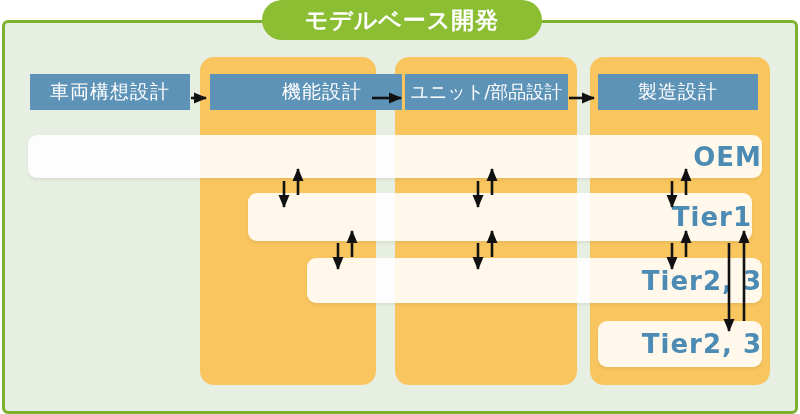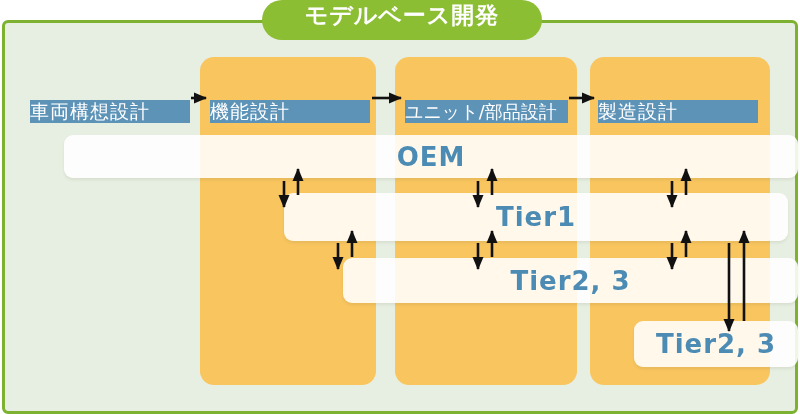--- a/index.html
+++ b/index.html
@@ -13,53 +13,52 @@
   .panel{
     position:absolute;left:2px;top:20px;width:790px;height:388px;
     background:#e7efe2;
     border:3px solid #7db231;
     border-radius:6px;
   }
   
   .title-pill{
     position:absolute;left:262px;top:0;width:280px;height:40px;
     background:#8cbe33;border-radius:20px;
-    display:flex;align-items:flex-start;justify-content:center;
+    display:flex;align-items:center;justify-content:center;
     color:#ffffff;font-size:23px;font-weight:bold;letter-spacing:1px;
     z-index:6;
   }
   
   .col{
     position:absolute;top:57px;height:328px;
     background:#f8c55f;border-radius:14px;z-index:1;
   }
   .col-a{left:200px;width:176px;}
   .col-b{left:395px;width:182px;}
   .col-c{left:590px;width:180px;}
   
   .phase{
-    position:absolute;top:100px;height:23px;
+    position:absolute;top:74px;height:36px;
     background:#5e93b8;color:#ffffff;
-    display:flex;align-items:center;
+    display:flex;align-items:center;justify-content:center;
     font-size:19px;letter-spacing:1px;z-index:3;
   }
   .phase-1{left:30px;width:160px;}
-  .phase-2{left:210px;width:160px;}
+  .phase-2{left:210px;width:160px;padding-left:32px;}
   .phase-3{left:405px;width:163px;font-size:18px;letter-spacing:0;}
   .phase-4{left:598px;width:160px;}
   
   .bar{
     position:absolute;
     background:rgba(255,255,255,0.88);
     border-radius:9px;
     box-shadow:0 2px 3px rgba(90,90,60,0.10);
-    display:flex;align-items:center;justify-content:center;
+    display:flex;align-items:center;justify-content:flex-end;
     color:#4c8bb4;font-size:26px;font-weight:600;letter-spacing:1px;
     z-index:2;
-    margin-left:36px;
   }
   .bar-oem  {left:28px; top:135px;width:734px;height:43px;}
   .bar-t1   {left:248px;top:193px;width:504px;height:48px;}
   .bar-t23  {left:307px;top:258px;width:455px;height:45px;}
   .bar-t23b {left:598px;top:321px;width:164px;height:46px;}
   
   .arrows{
     position:absolute;left:0;top:0;width:800px;height:414px;
     z-index:4;pointer-events:none;
   }

